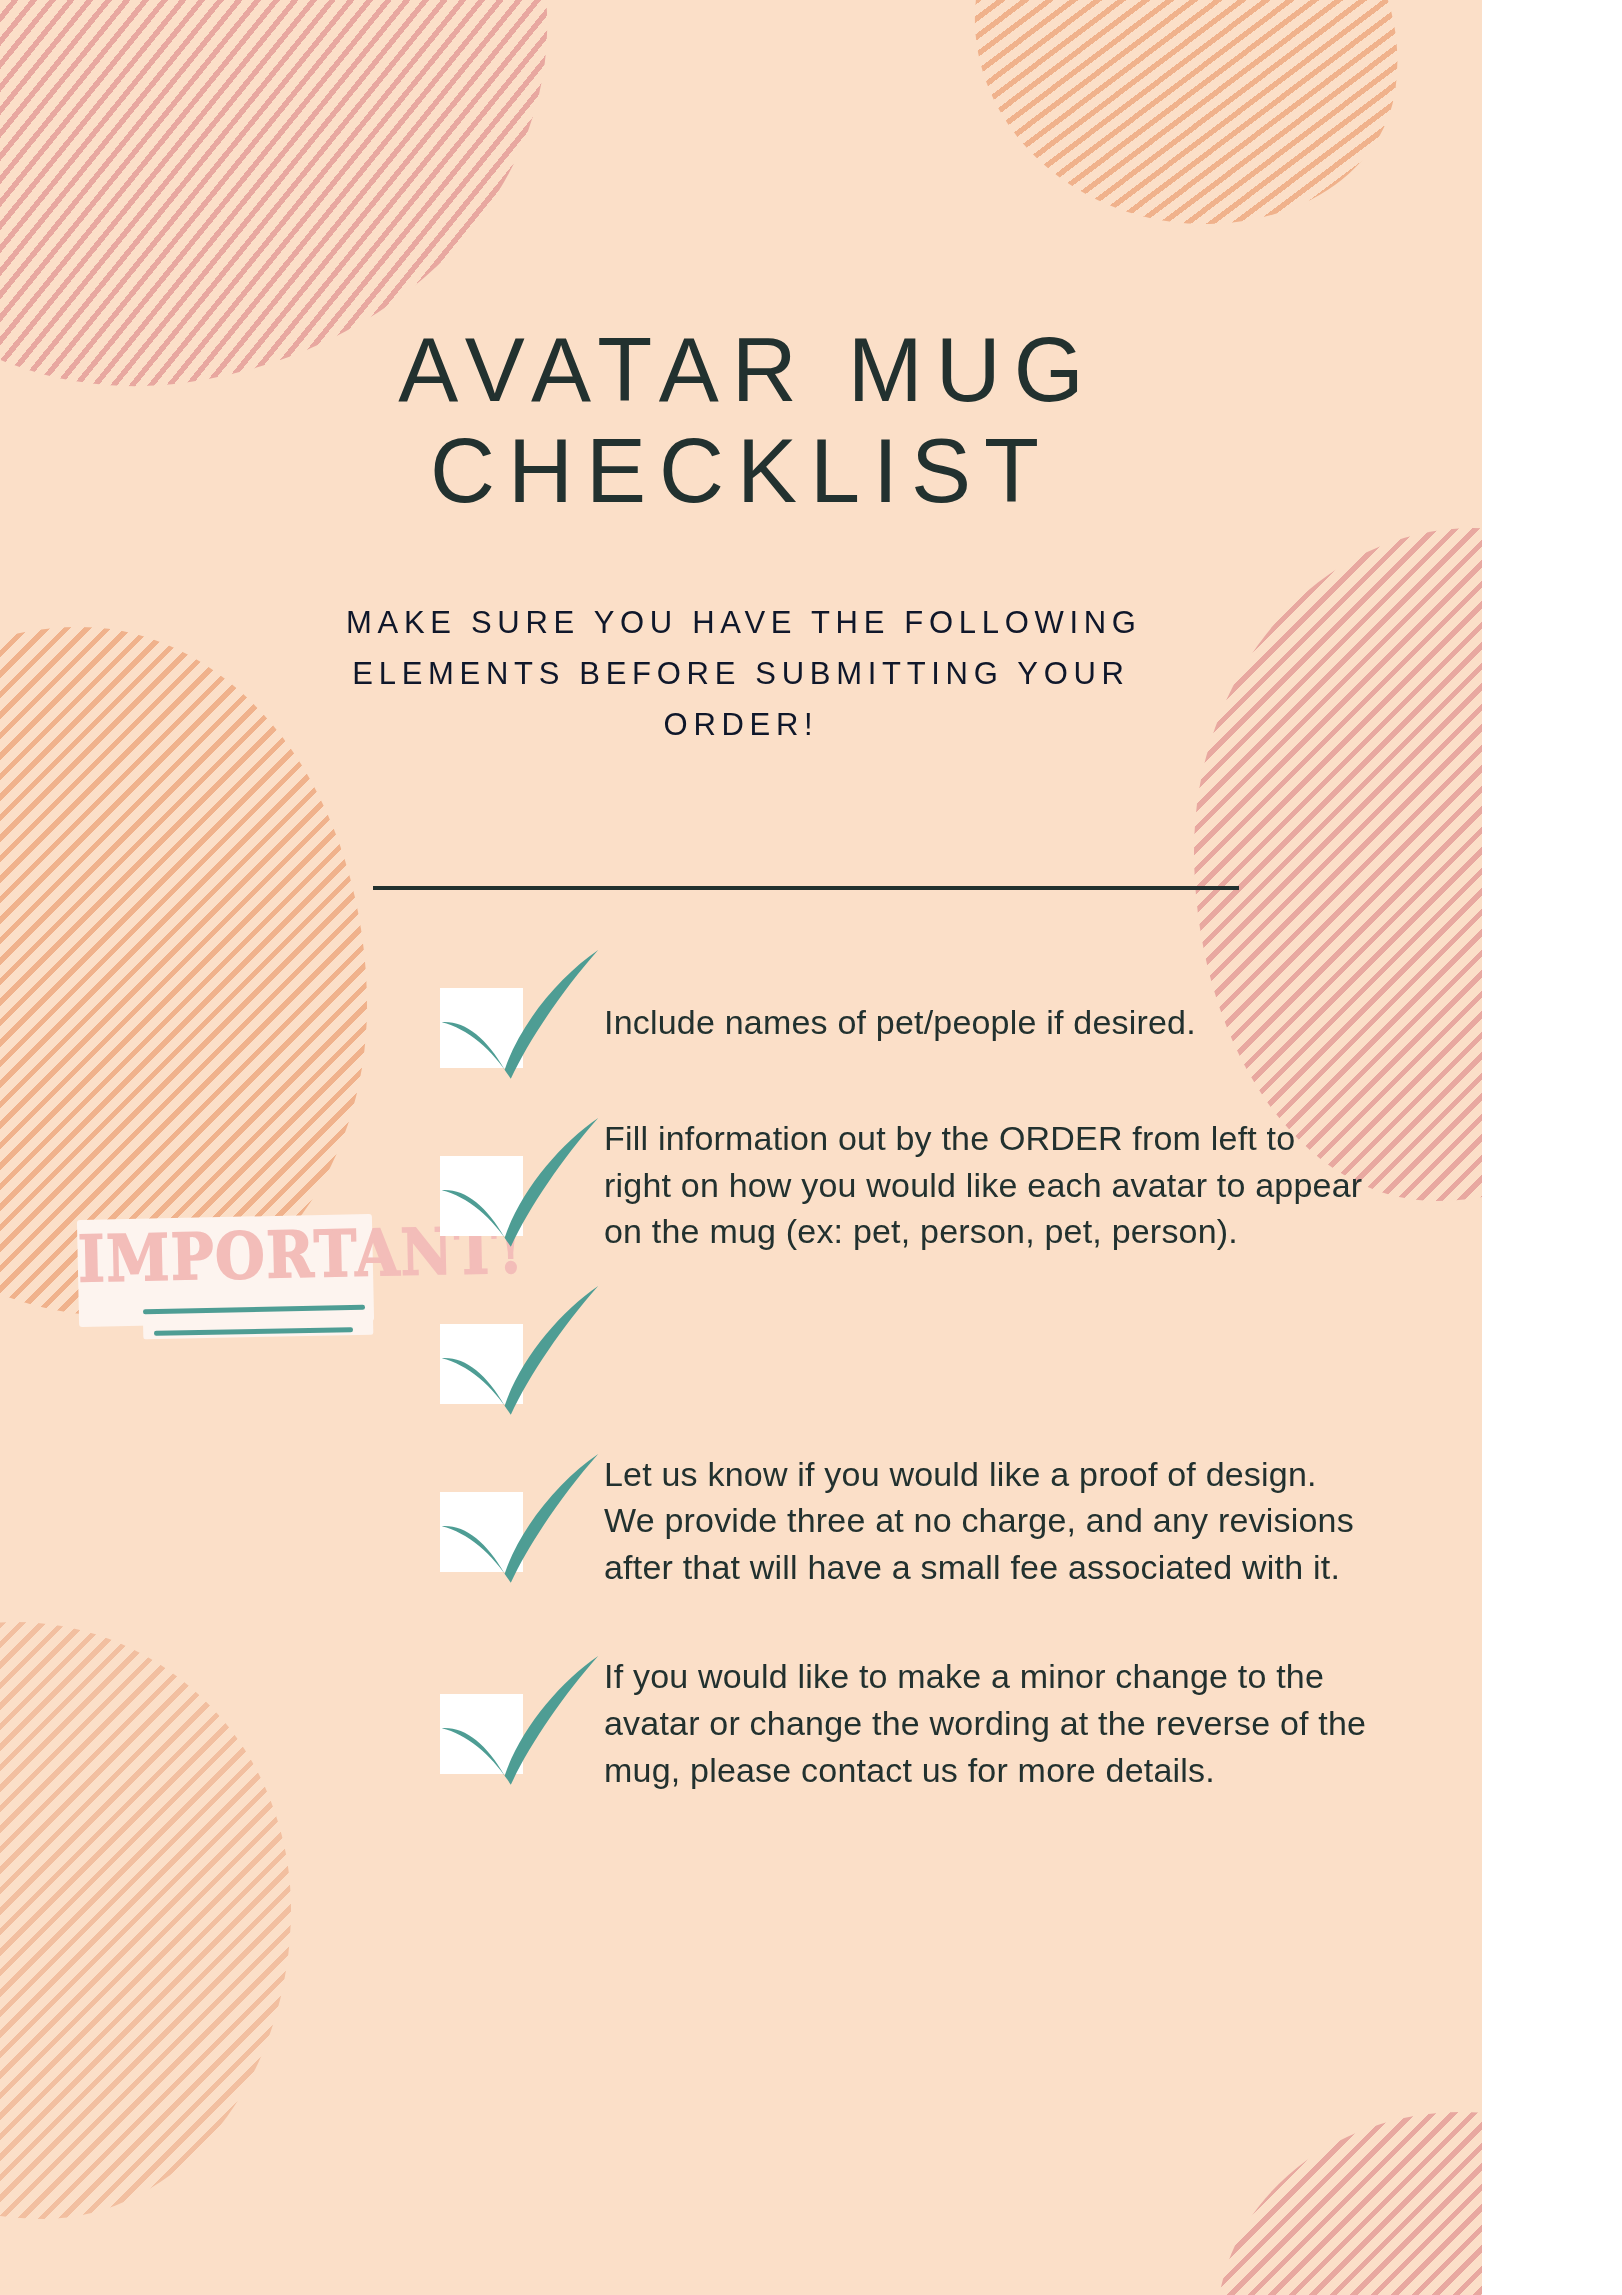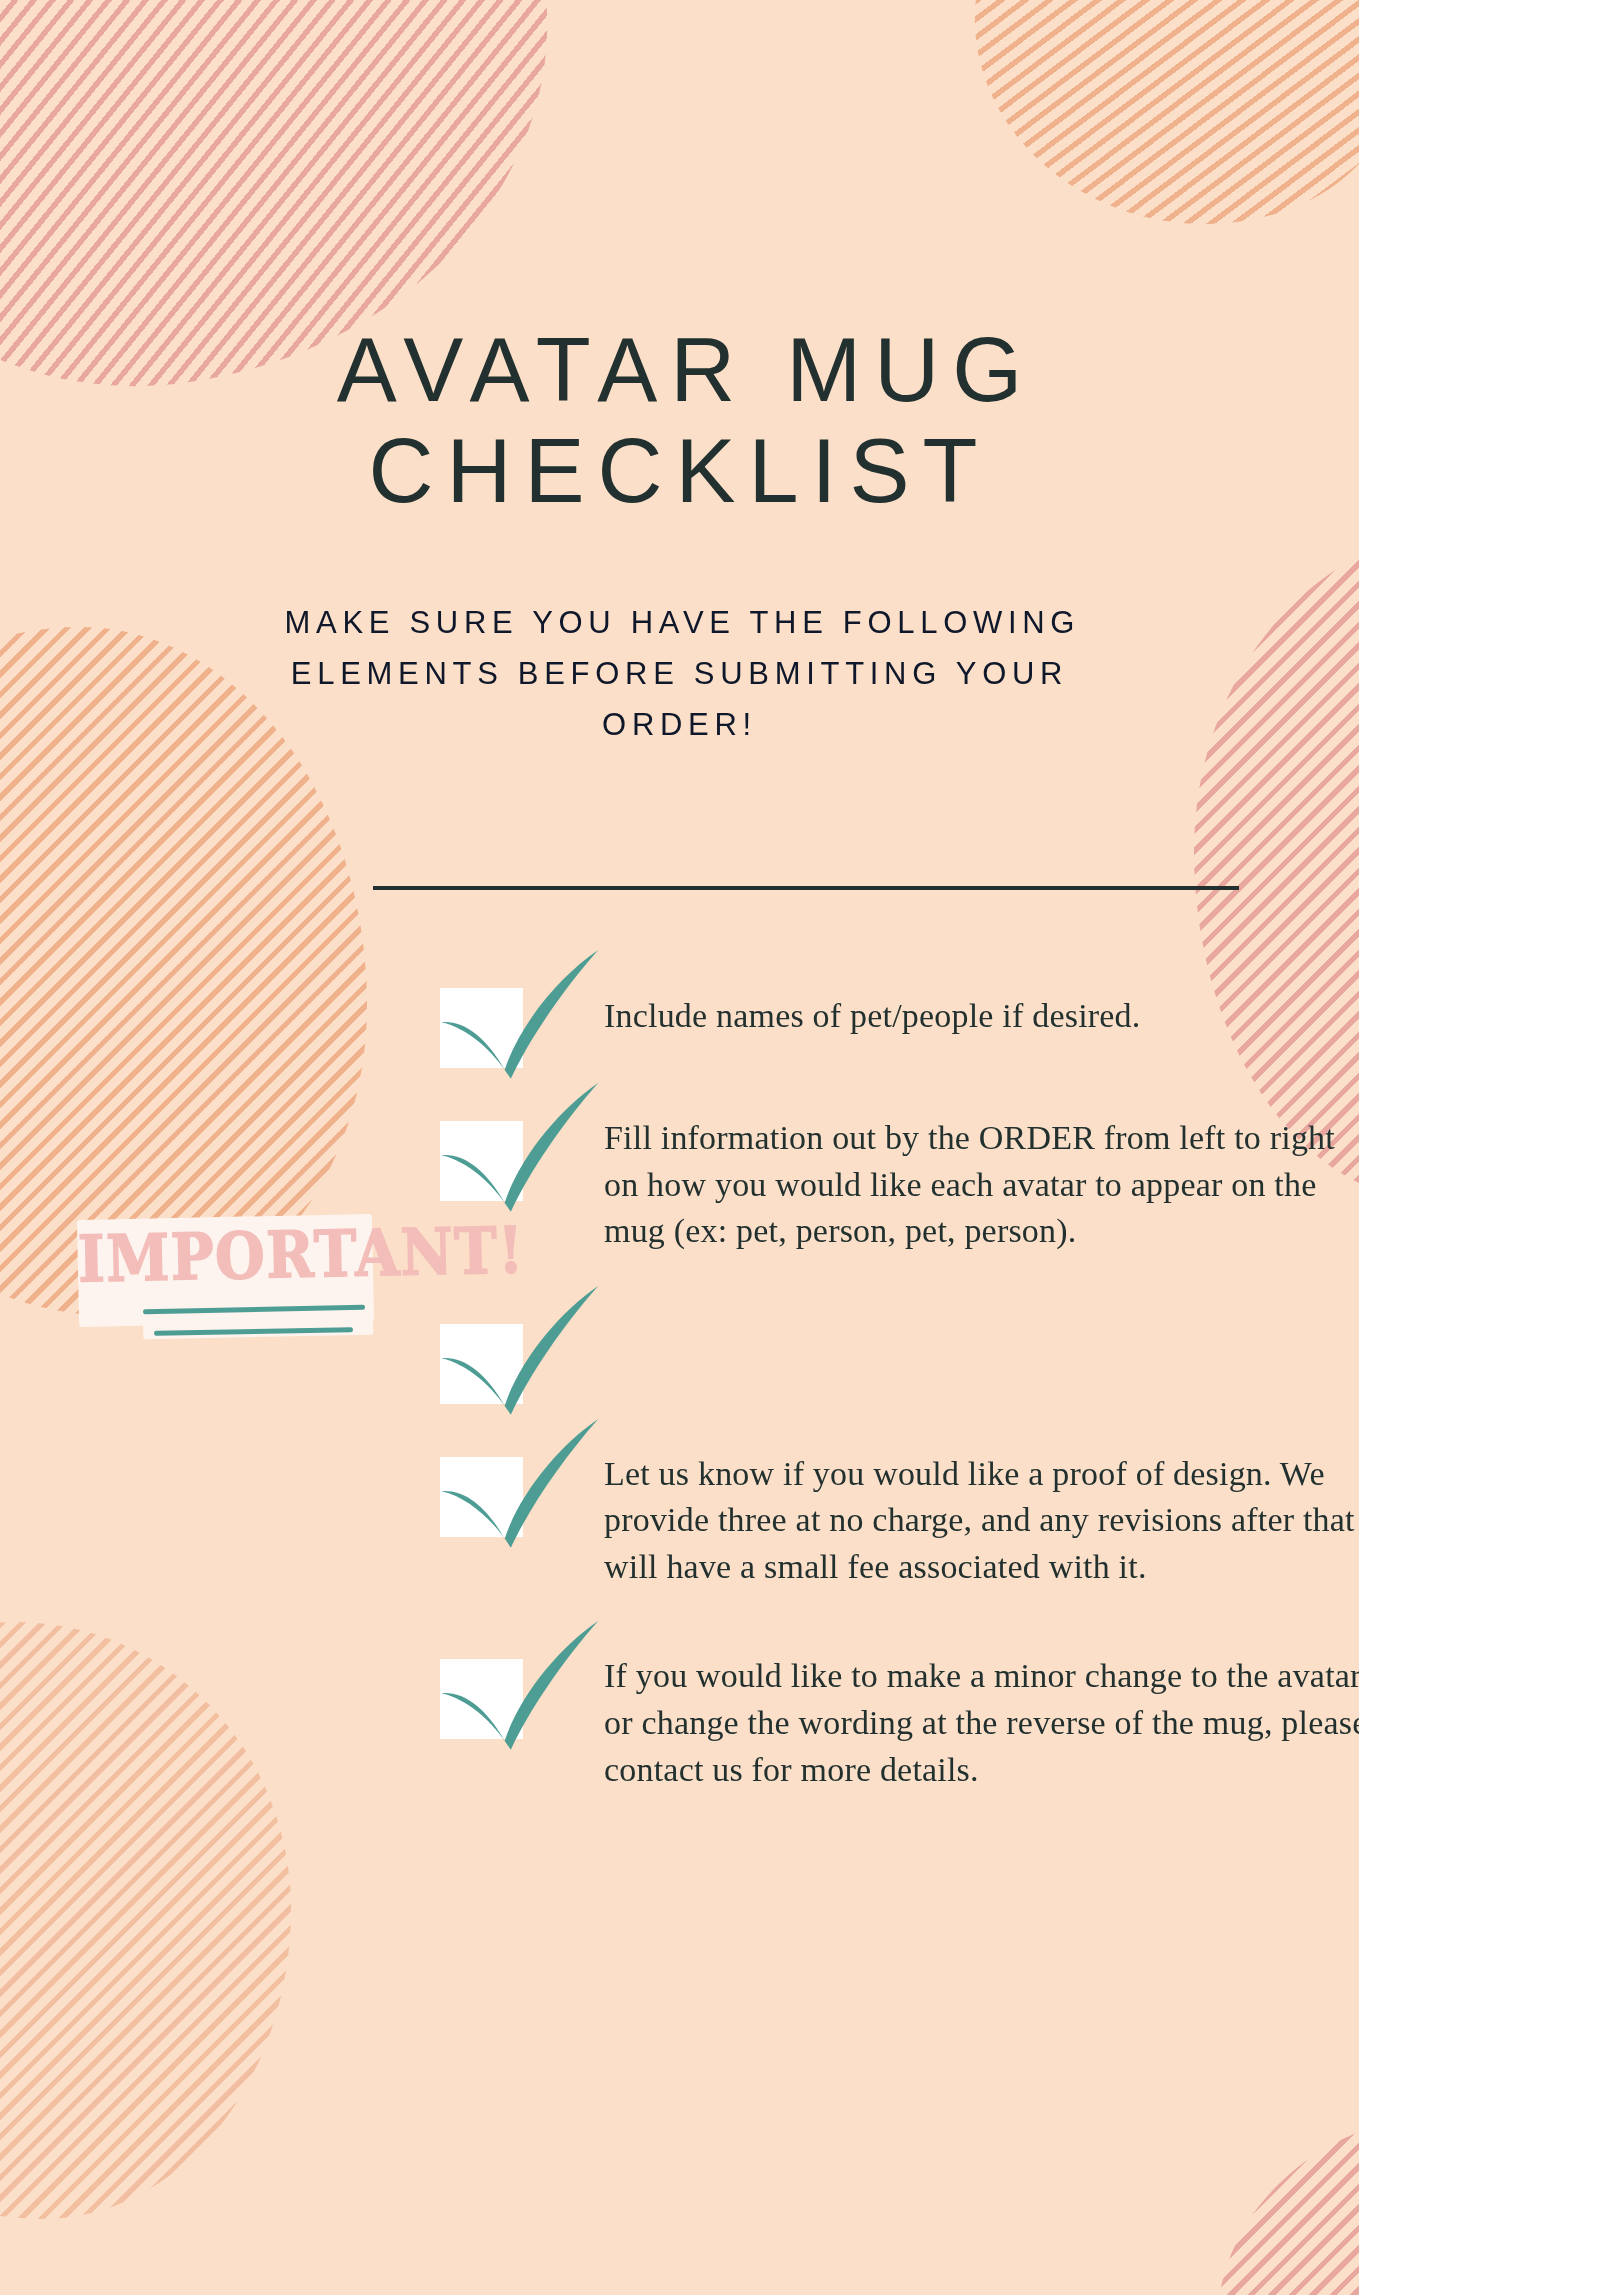--- a/index.html
+++ b/index.html
@@ -5,21 +5,21 @@
   html, body {
     margin: 0;
     padding: 0;
     background: #fff;
   }
   body {
     font-family: "Liberation Sans", sans-serif;
   }
   .poster {
     position: relative;
-    width: 1359px;
+    width: 1482px;
     height: 2295px;
     background: #fbdfc8;
     overflow: hidden;
   }
 
   
   .blob {
     position: absolute;
     pointer-events: none;
   }
@@ -132,24 +132,23 @@
   
   .list {
     position: absolute;
     left: 428px;
     top: 953px;
     width: 941px;
   }
   .item {
     position: relative;
     display: flex;
-    align-items: flex-start;
+    align-items: center;
     margin-bottom: 34px;
     min-height: 92px;
-    font-family: Liberation Serif, serif;
   }
   .check {
     position: relative;
     width: 176px;
     flex: 0 0 176px;
     height: 99px;
   }
   .box {
     position: absolute;
     left: 12.2px;

